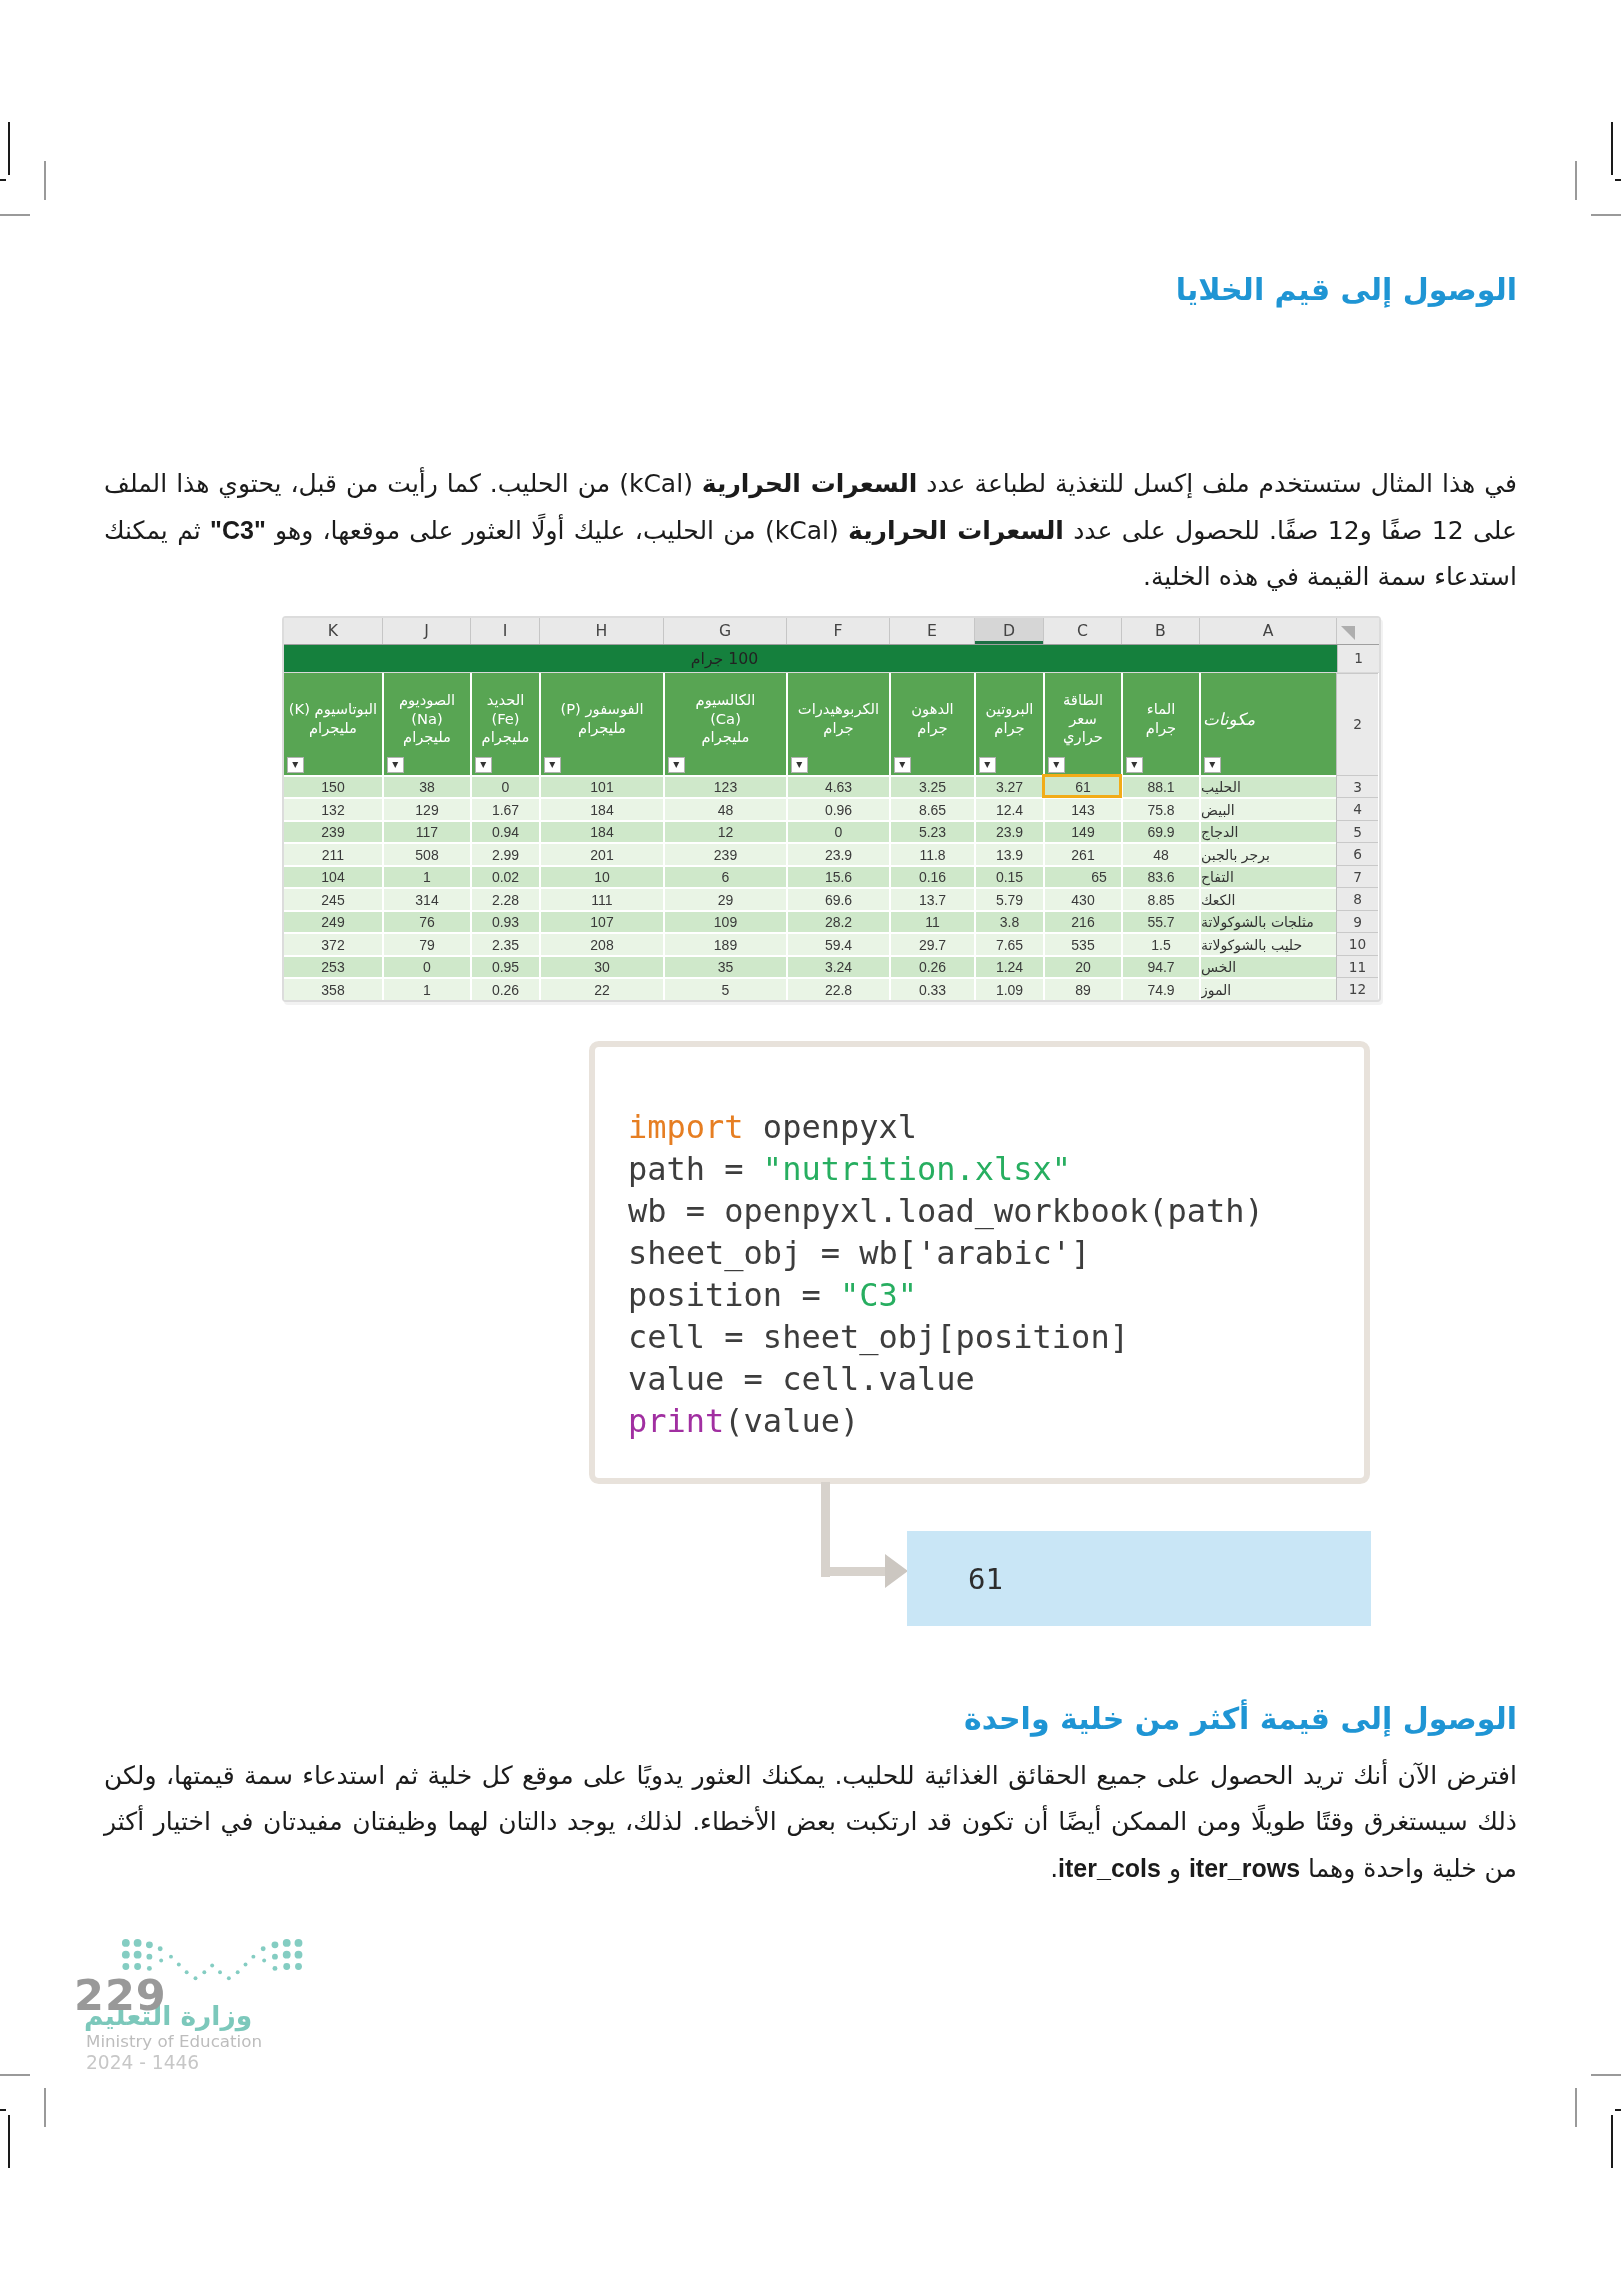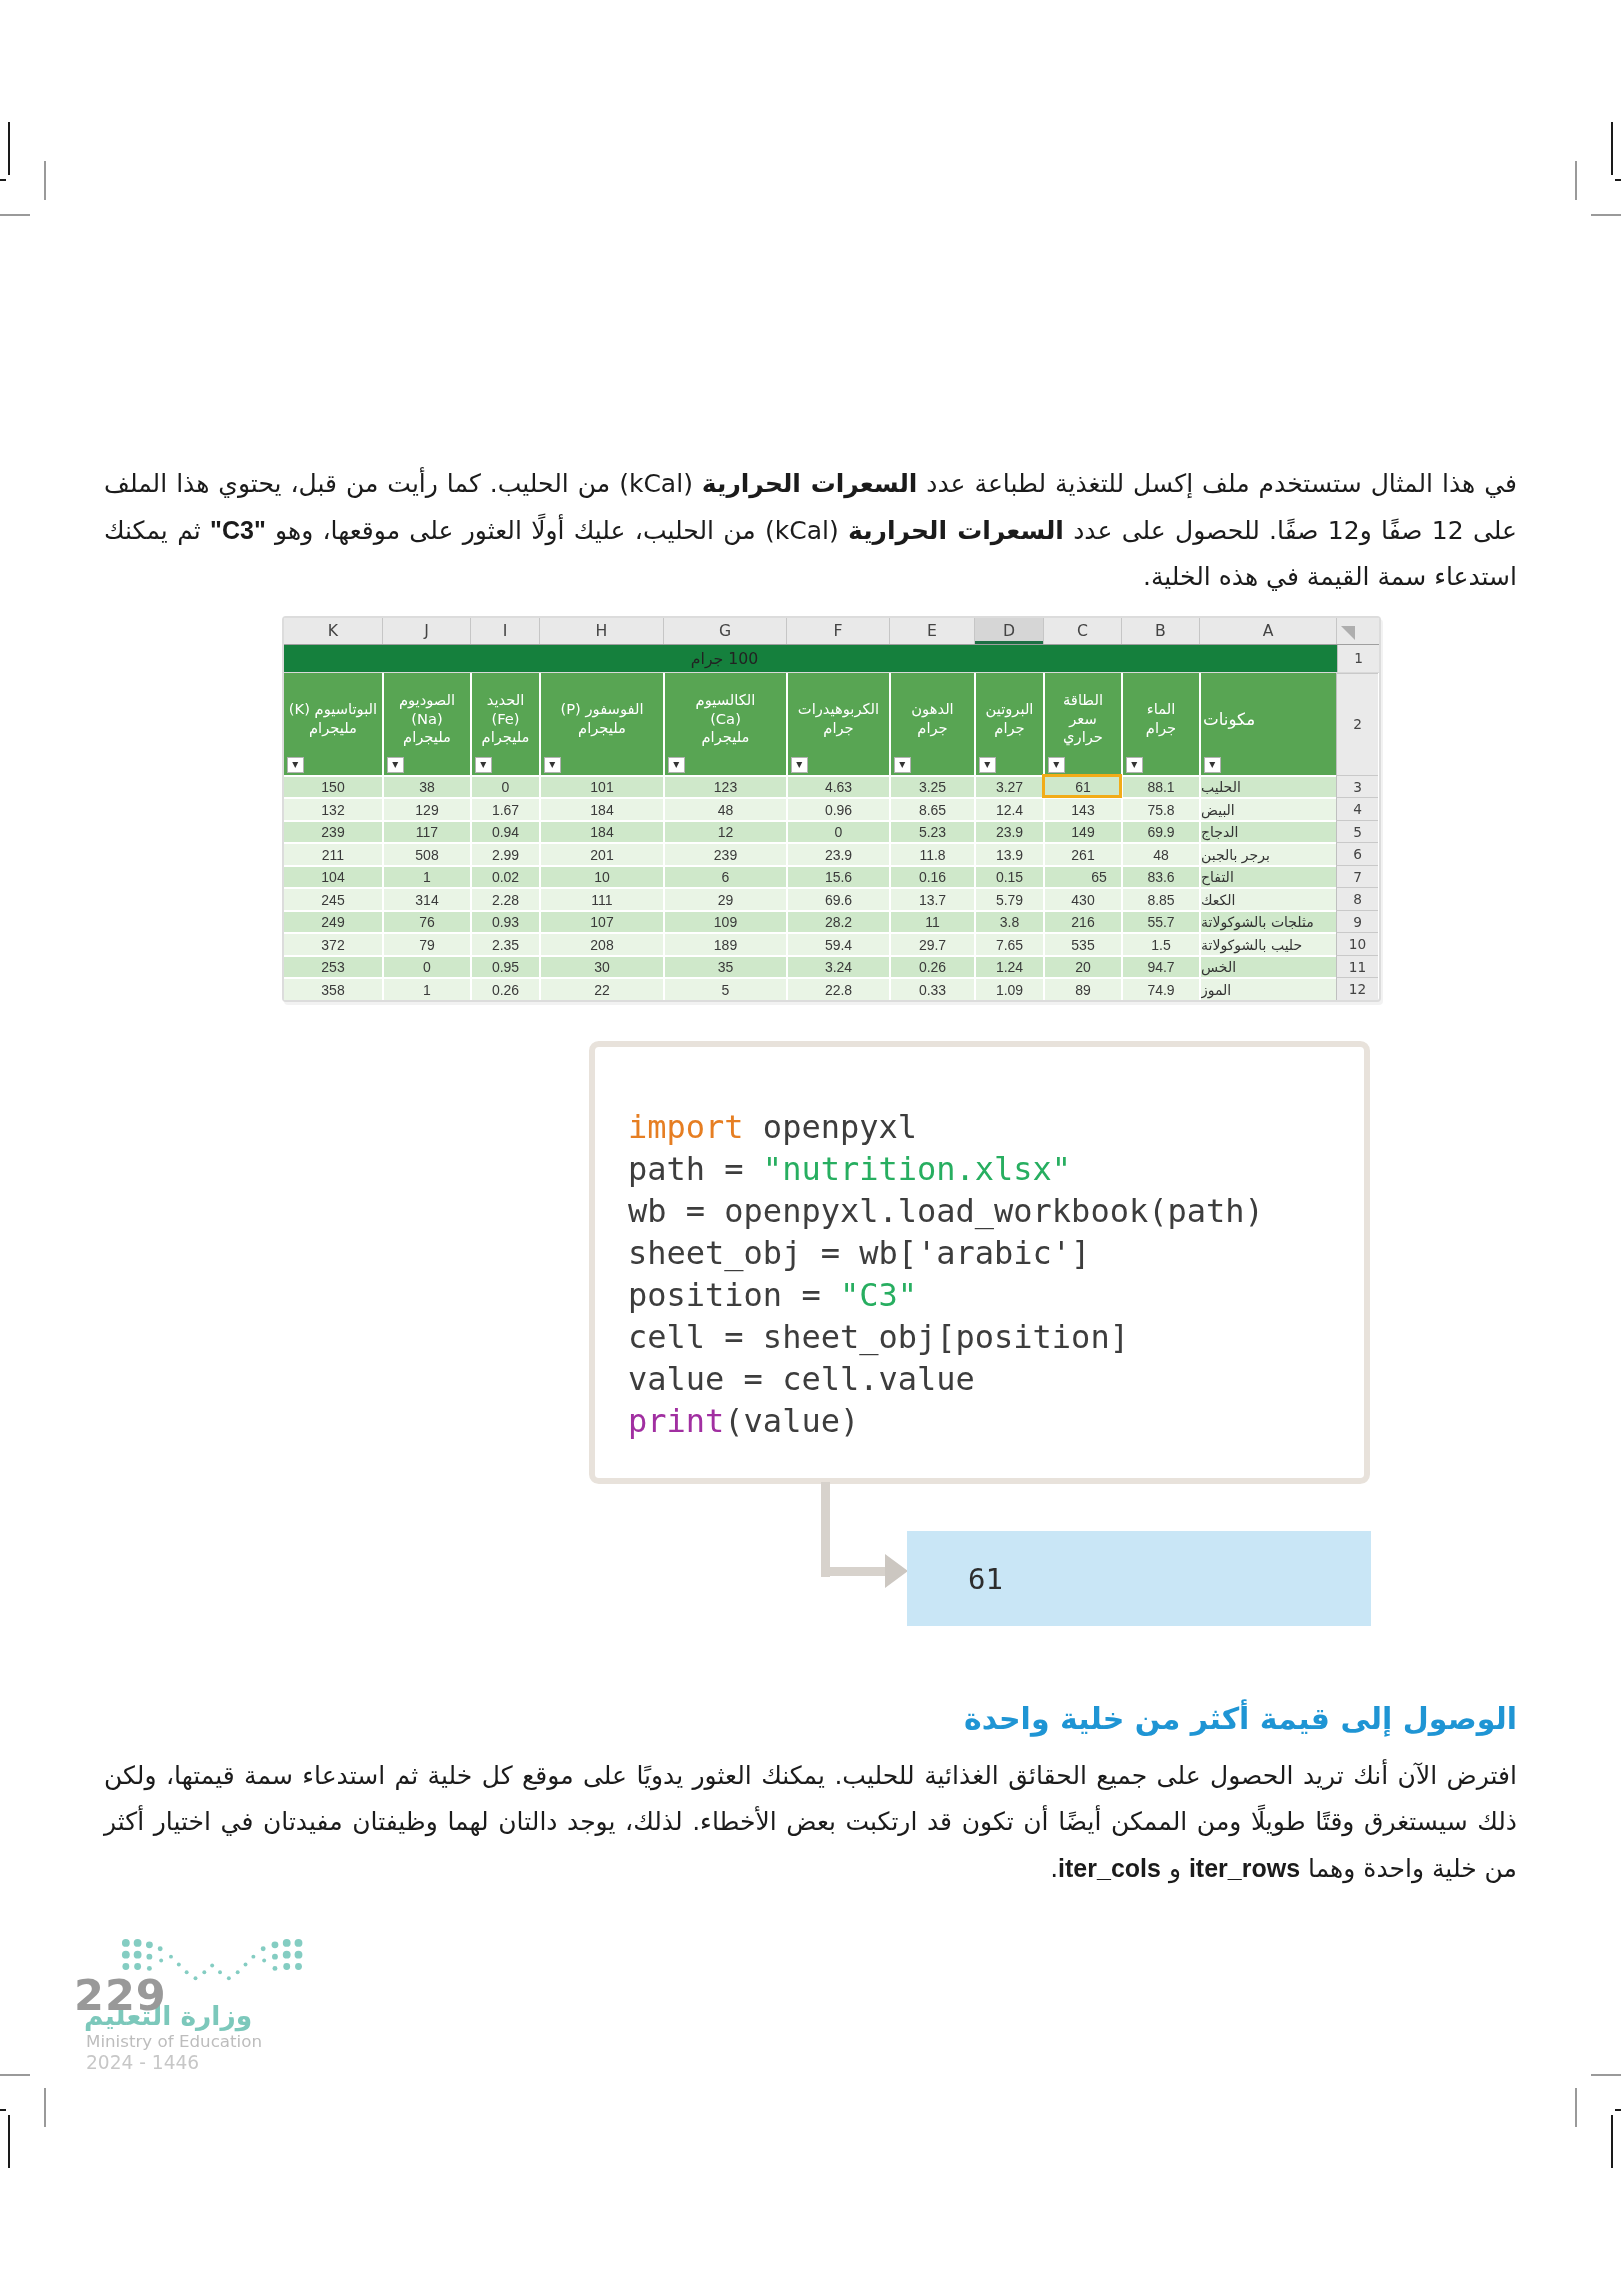--- a/index.html
+++ b/index.html
@@ -99,20 +99,21 @@
   <div class="mark grey" style="right:0;top:214px;width:30px;height:2px;"></div>
   <div class="mark grey" style="left:0;top:2074px;width:30px;height:2px;"></div>
   <div class="mark grey" style="left:44px;top:2088px;width:2px;height:39px;"></div>
   <div class="mark" style="left:0;top:2109px;width:5.9px;height:2px;"></div>
   <div class="mark" style="left:7.8px;top:2115px;width:2px;height:53px;"></div>
   <div class="mark grey" style="right:0;top:2074px;width:30px;height:2px;"></div>
   <div class="mark grey" style="right:44px;top:2088px;width:2px;height:39px;"></div>
   <div class="mark" style="right:0;top:2109px;width:5.9px;height:2px;"></div>
   <div class="mark" style="right:7.8px;top:2115px;width:2px;height:53px;"></div>
 
+  <h2 class="sec-heading" style="top:247px;">الوصول إلى قيم الخلايا</h2>
   <p class="para" style="top:436px;"><span>في هذا المثال ستستخدم ملف إكسل للتغذية لطباعة عدد </span><span class="b">السعرات الحرارية</span><span> (kCal) من الحليب. كما رأيت من قبل، يحتوي هذا الملف على 12 صفًا و12 صفًا. للحصول على عدد </span><span class="b">السعرات الحرارية</span><span> (kCal) من الحليب، عليك أولًا العثور على موقعها، وهو </span><span class="b latin">"C3"</span><span> ثم يمكنك استدعاء سمة القيمة في هذه الخلية.</span></p>
 
   <div id="sheet">
     <div class="xl-flex xl-letters" id="xl-letters">
         <div class="xl-letter" style="flex: 0 0 98px;">K</div>
         <div class="xl-letter" style="flex: 0 0 88px;">J</div>
         <div class="xl-letter" style="flex: 0 0 69px;">I</div>
         <div class="xl-letter" style="flex: 0 0 124px;">H</div>
         <div class="xl-letter" style="flex: 0 0 123px;">G</div>
         <div class="xl-letter" style="flex: 0 0 103px;">F</div>
@@ -148,21 +149,21 @@
         <div class="xl-hcell" style="flex: 0 0 103px;">الكربوهيدرات
 جرام<span class="xl-filter">▼</span></div>
         <div class="xl-hcell" style="flex: 0 0 85px;">الدهون
 جرام<span class="xl-filter">▼</span></div>
         <div class="xl-hcell" style="flex: 0 0 69px;">البروتين
 جرام<span class="xl-filter">▼</span></div>
         <div class="xl-hcell" style="flex: 0 0 78px;">الطاقة
 سعر حراري<span class="xl-filter">▼</span></div>
         <div class="xl-hcell" style="flex: 0 0 78px;">الماء
 جرام<span class="xl-filter">▼</span></div>
-        <div class="xl-hcell colA" style="flex: 0 0 137px;">مكونات<span class="xl-filter">▼</span></div>
+        <div class="xl-hcell colA" style="flex: 0 0 137px; font-style: italic;">مكونات<span class="xl-filter">▼</span></div>
         <div class="xl-rownum">2</div>
       </div>
     <div id="xl-body">
         <div class="xl-flex xl-drow odd-row">
           <div class="xl-cell" style="flex: 0 0 98px;">150</div>
           <div class="xl-cell" style="flex: 0 0 88px;">38</div>
           <div class="xl-cell" style="flex: 0 0 69px;">0</div>
           <div class="xl-cell" style="flex: 0 0 124px;">101</div>
           <div class="xl-cell" style="flex: 0 0 123px;">123</div>
           <div class="xl-cell" style="flex: 0 0 103px;">4.63</div>

